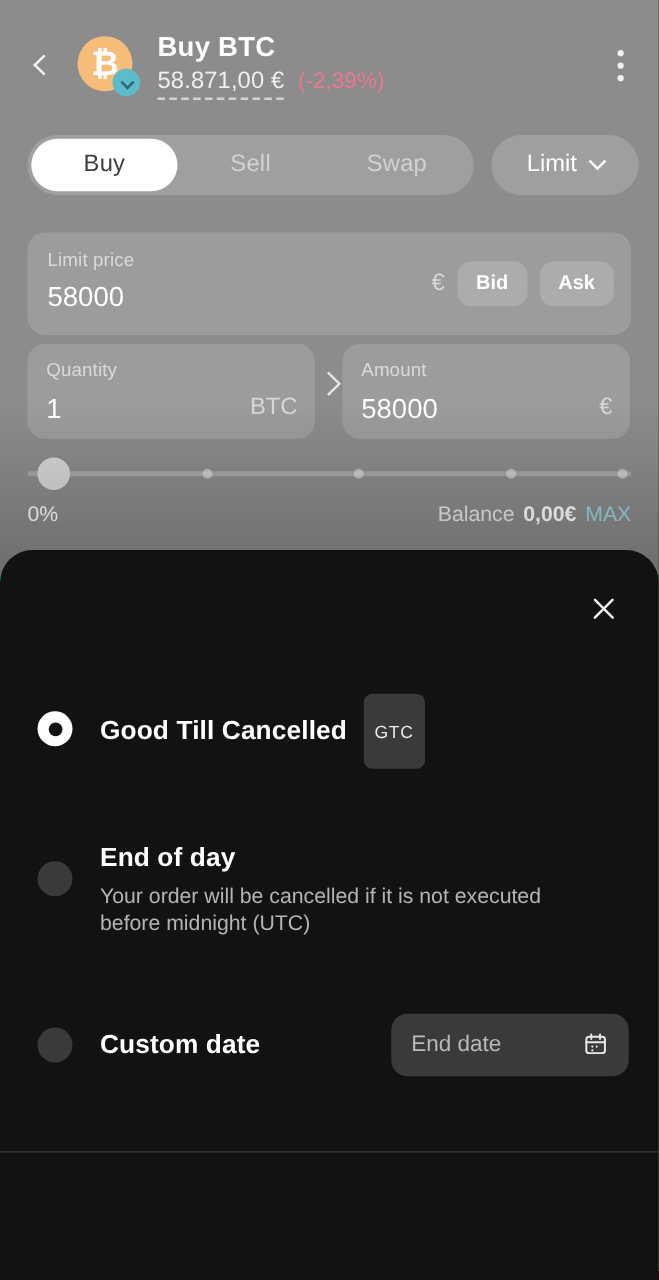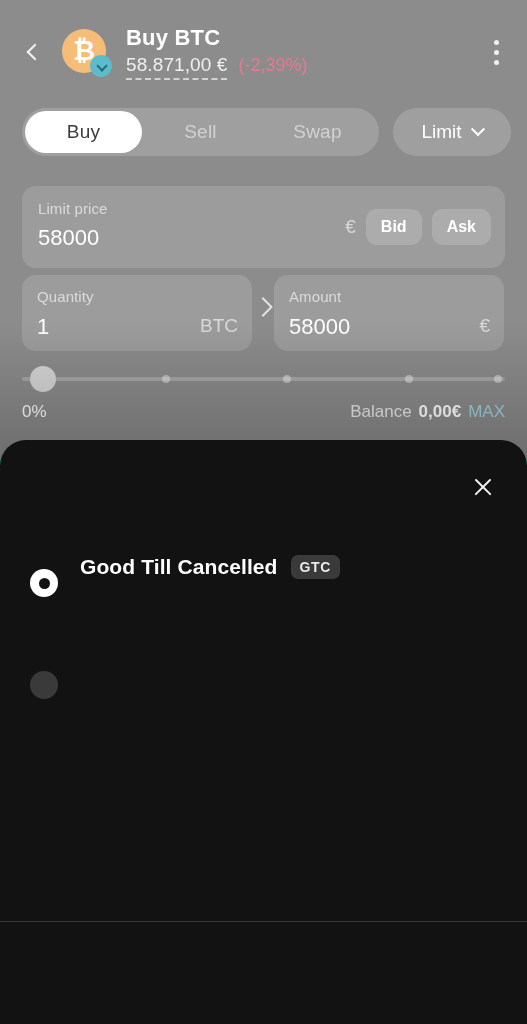--- a/index.html
+++ b/index.html
@@ -206,22 +206,22 @@
   }
   .radio.on .dot {
     width:11px; height:11px; border-radius:50%; background:#121212;
   }
   .radio.off { background:#3a3a3a; }
   .opt-body { flex:1; min-width:0; }
   .opt-title-row { display:flex; align-items:center; gap:13px; }
   .opt-title { color:#fff; font-size:21px; font-weight:700; letter-spacing:.1px; }
   .opt-badge {
     background:#3a3a3a; color:#eaeaea;
-    font-size:14px; font-weight:700; letter-spacing:.6px;
-    padding:4px 9px; border-radius:7px;
+    font-size:14px; font-weight:400; letter-spacing:.6px;
+    padding:22px 9px; border-radius:7px;
   }
   .opt-desc {
     color:#b4b4b4; font-size:17px; line-height:1.32; margin-top:7px;
     max-width:400px;
   }
   .date-field {
     flex:0 0 auto; width:190px; height:50px; border-radius:13px;
     background:#3a3a3a;
     display:flex; align-items:center; justify-content:space-between;
     padding:0 16px; margin-left:auto;
@@ -348,23 +348,41 @@
           <div class="opt-title-row">
             <span class="opt-title">Good Till Cancelled</span>
             <span class="opt-badge">GTC</span>
           </div>
         </div>
       </div>
 
       <div class="opt-row" style="margin-bottom:60px;">
         <span class="radio off" style="margin-top:14px;"></span>
         <div class="opt-body">
-        </div>
-      </div>
-
+          <div class="opt-title-row">
+            <span class="opt-title">End of day</span>
+          </div>
+          <div class="opt-desc">Your order will be cancelled if it is not executed before midnight (UTC)</div>
+        </div>
+      </div>
+
+      <div class="opt-row" style="align-items:center;">
+        <span class="radio off"></span>
+        <span class="opt-title">Custom date</span>
+        <div class="date-field">
+          <span class="date-ph">End date</span>
+          <svg class="cal-icon" viewBox="0 0 24 24" fill="none" stroke="#e9e9e9" stroke-width="1.8" stroke-linecap="round">
+            <rect x="3.5" y="5" width="17" height="15" rx="2.5"></rect>
+            <path d="M8 3v4M16 3v4M3.5 10h17"></path>
+            <circle cx="9" cy="14" r="1" fill="#e9e9e9" stroke="none"></circle>
+            <circle cx="13" cy="14" r="1" fill="#e9e9e9" stroke="none"></circle>
+            <circle cx="9" cy="17.5" r="1" fill="#e9e9e9" stroke="none"></circle>
+          </svg>
+        </div>
+      </div>
 
     </div>
 
     <div class="sheet-divider"></div>
 
   </div>
 
 </div>
 
 </body></html>

